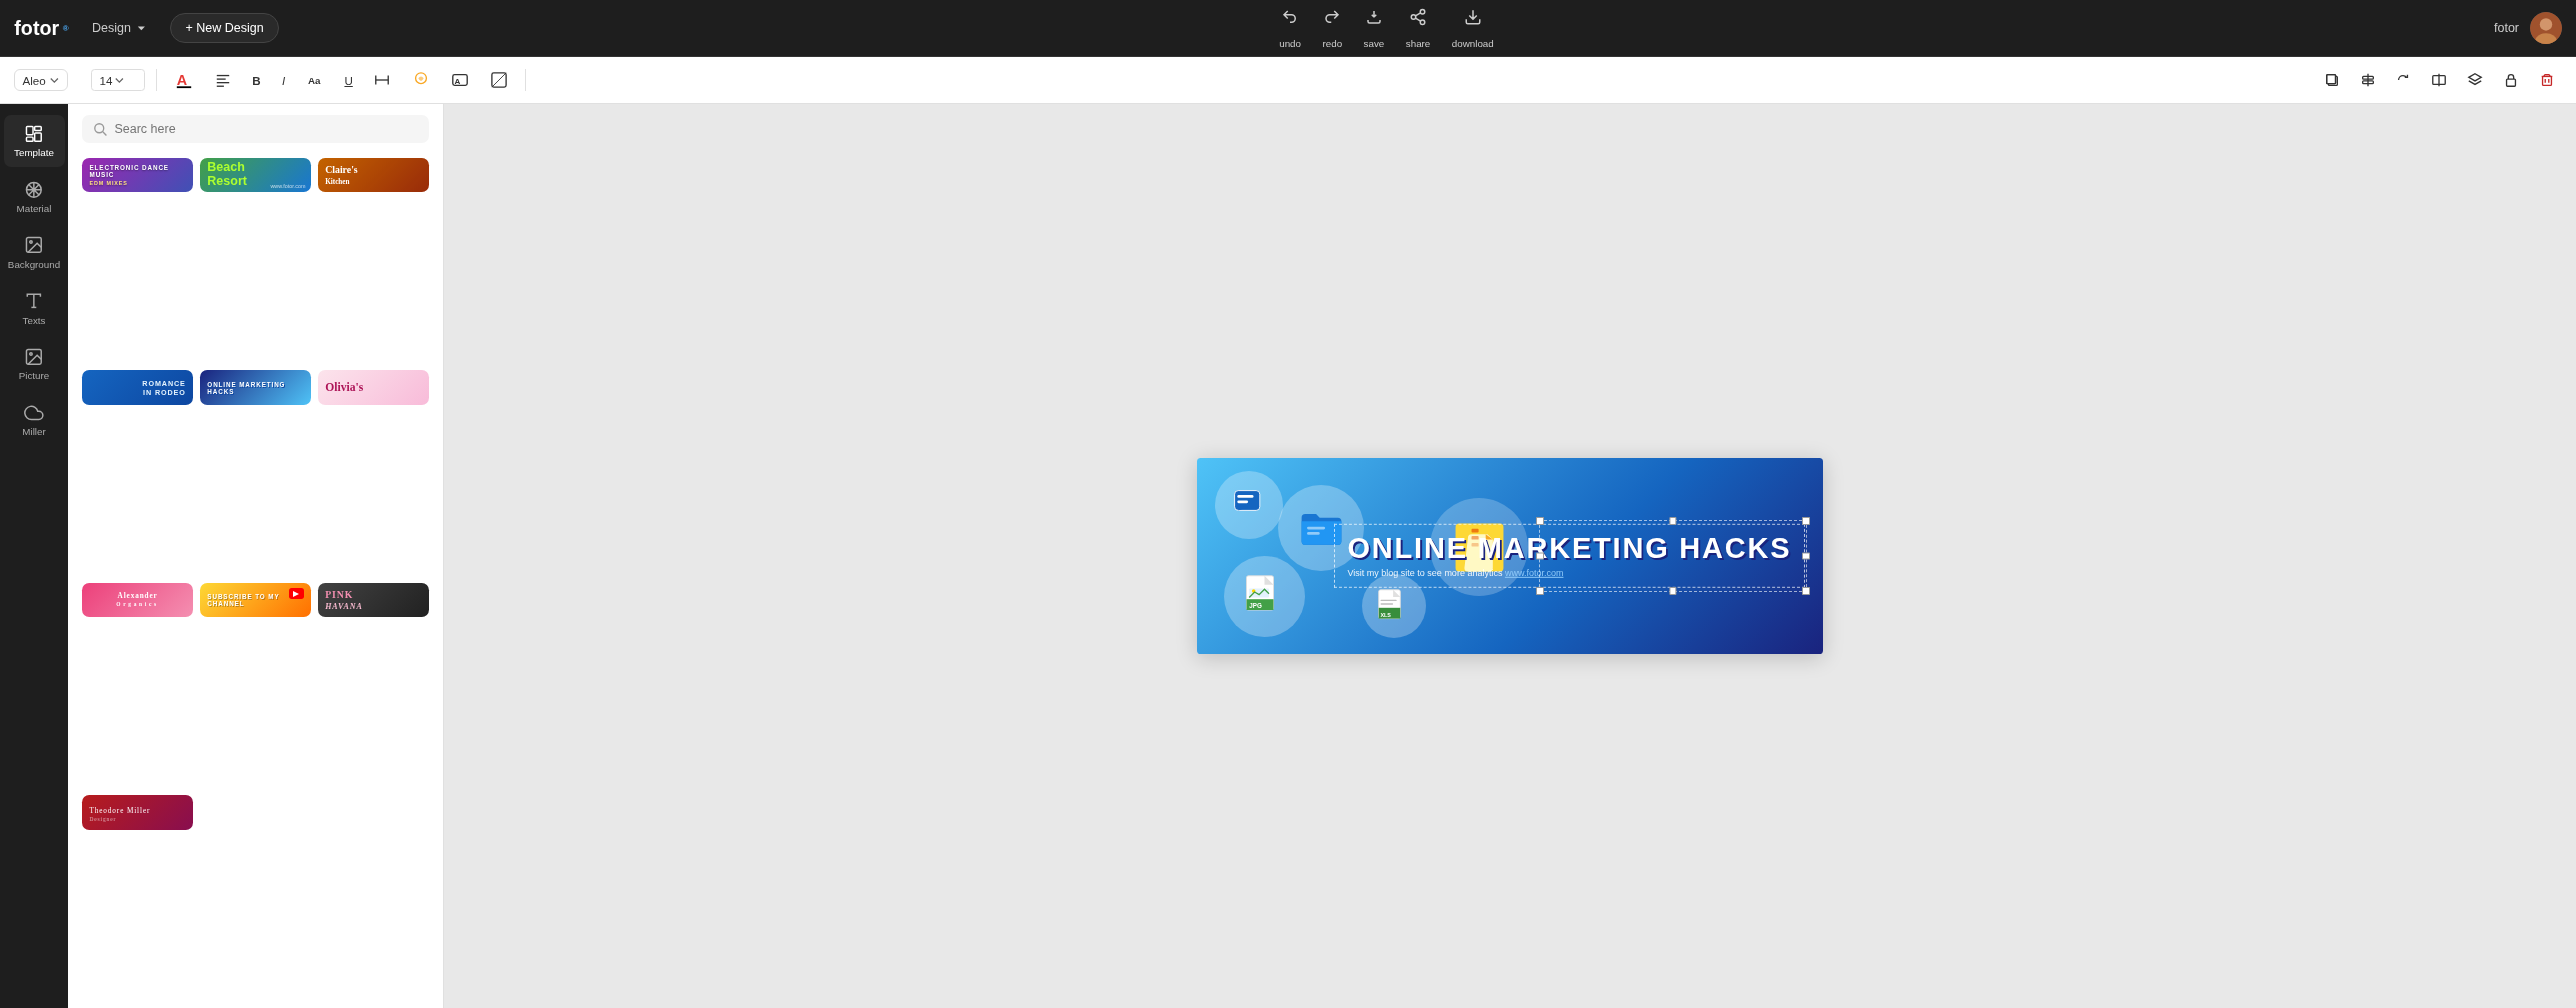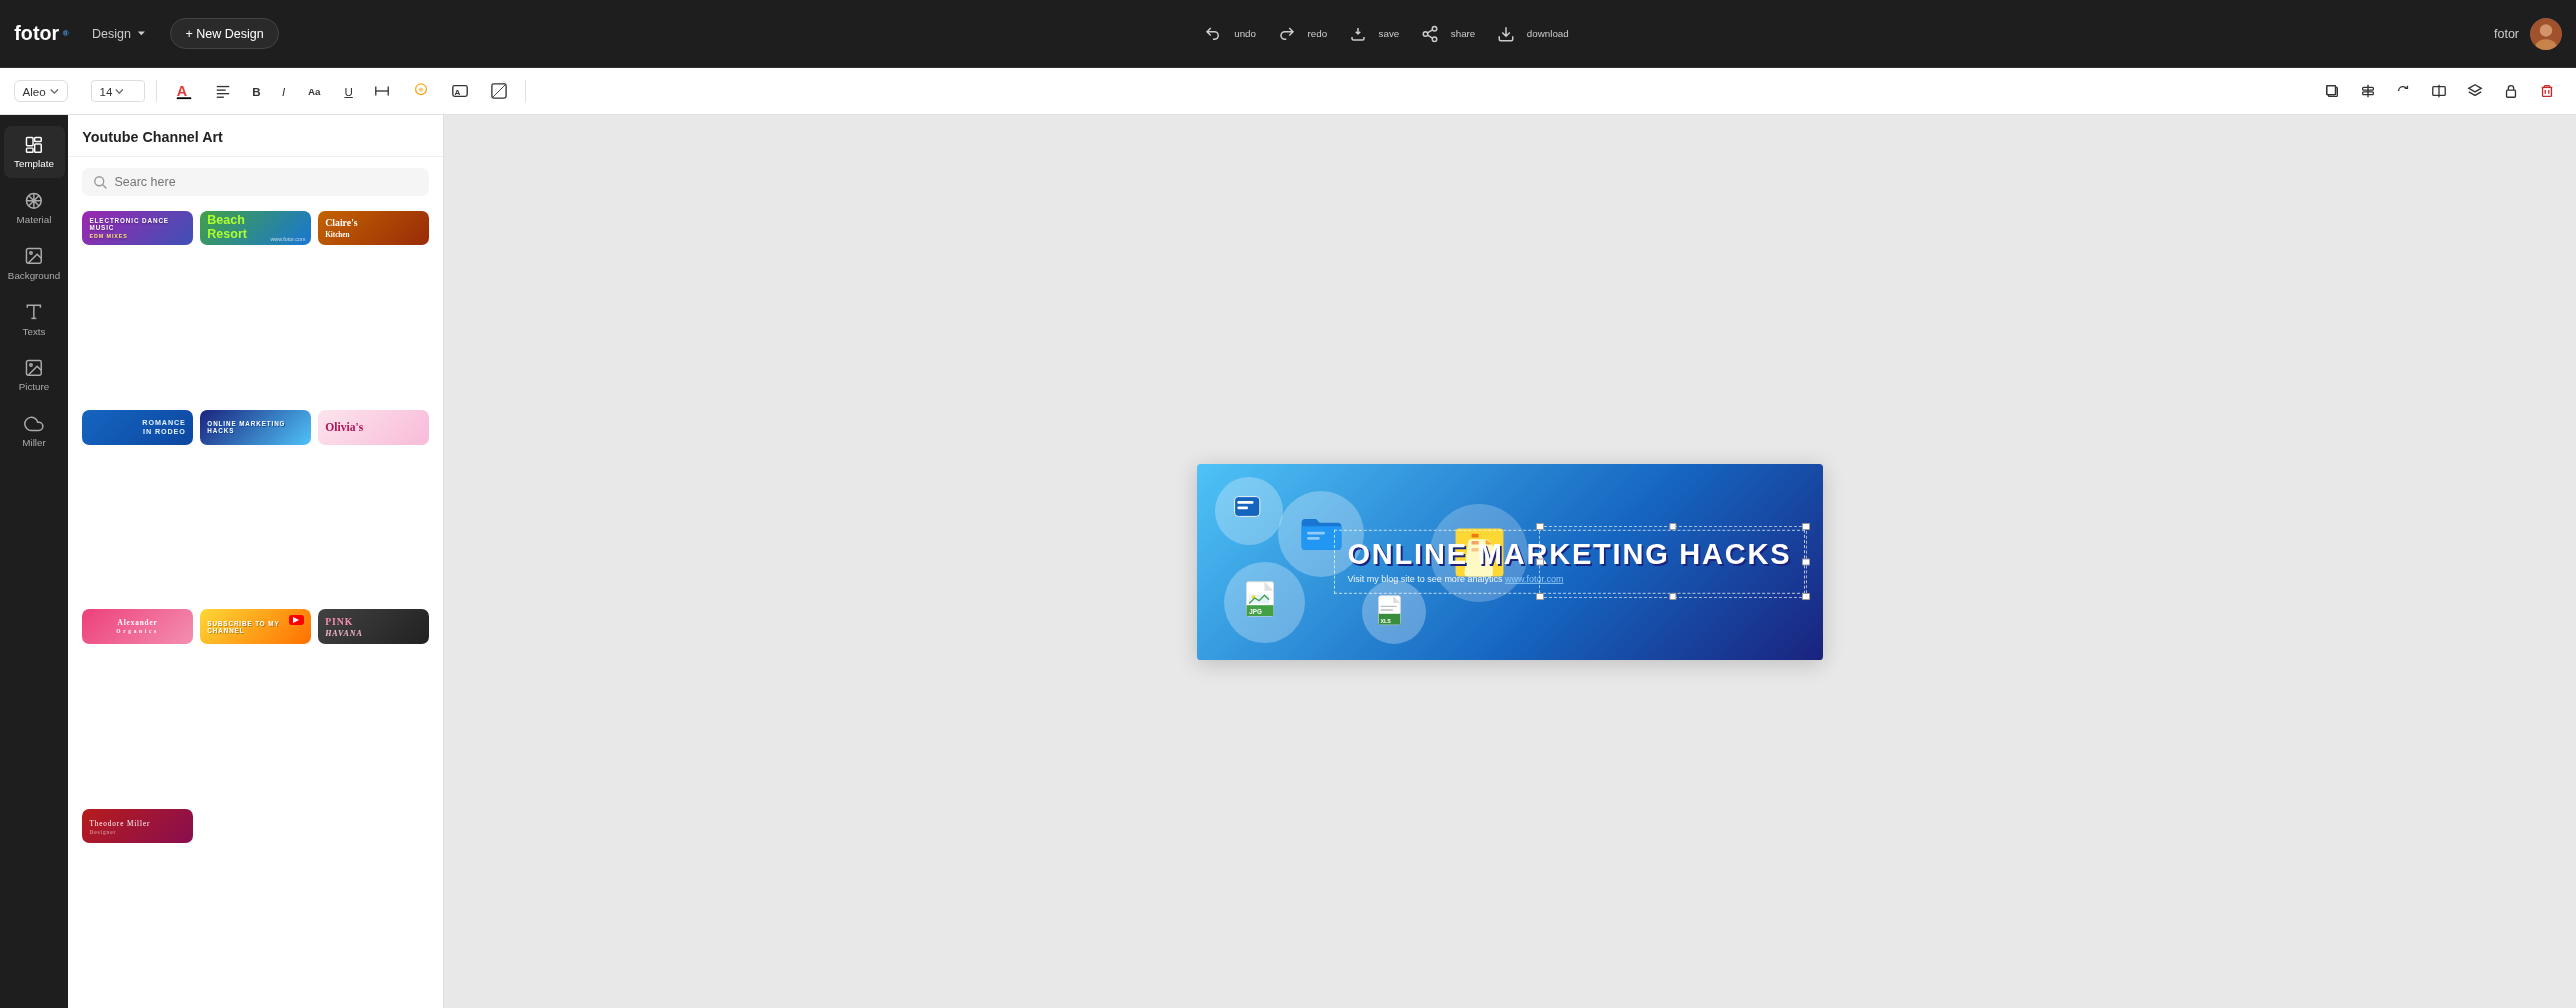--- a/index.html
+++ b/index.html
@@ -1,21 +1,21 @@
 <!DOCTYPE html>
 <html style="font-size:14.3px"><head>
   <meta charset="utf-8">
   <style>
     * { box-sizing: border-box; margin: 0; padding: 0; }
     body { font-family: -apple-system, BlinkMacSystemFont, 'Segoe UI', sans-serif; background: #1a1a1a; color: #fff; height: 100vh; overflow: hidden; display: flex; flex-direction: column; }
 
     
     .top-nav {
       background: #1e1e1e;
-      height: 68px;
+      height: 57px;
       display: flex;
       align-items: center;
       padding: 0 14.3px;
       gap: 14.3px;
       border-bottom: 0.9px solid #333;
       flex-shrink: 0;
     }
     .logo { display: flex; align-items: center; gap: 3.6px; font-size: 19.7px; font-weight: 700; color: #fff; }
     .design-dropdown {
       display: flex; align-items: center; gap: 5.4px;
@@ -26,21 +26,21 @@
     .new-design-btn {
       display: flex; align-items: center; gap: 5.4px;
       background: #2a2a2a; border: 0.9px solid #444; color: #fff;
       font-size: 12.5px; cursor: pointer; padding: 7.2px 14.3px;
       border-radius: 18px; font-weight: 500;
     }
     .nav-center {
       flex: 1; display: flex; align-items: center; justify-content: center; gap: 21.5px;
     }
     .nav-action {
-      display: flex; flex-direction: row; align-items: center; gap: 12px;
+      display: flex; flex-direction: column; align-items: center; gap: 12px;
       background: none; border: none; color: #ccc; cursor: pointer; font-size: 9.8px;
     }
     .nav-action svg { width: 18px; height: 18px; }
     .nav-right { display: flex; align-items: center; gap: 10.7px; }
     .user-name { font-size: 12.5px; color: #ccc; }
     .avatar { width: 32px; height: 32px; border-radius: 50%; background: #555; overflow: hidden; display: flex; align-items: center; justify-content: center; }
 
     
     .toolbar {
       background: #fff;
@@ -401,23 +401,20 @@
     </div>
     <div class="sidebar-icon-item">
       <svg viewBox="0 0 24 24" fill="none" stroke="currentColor" stroke-width="1.8">
           <path d="M18 10h-1.26A8 8 0 1 0 9 20h9a5 5 0 0 0 0-10z"></path>
         </svg>
       <span>Miller</span>
     </div>
   </div>
 
   <div class="left-panel">
-    <div class="panel-header">
-      <div class="panel-title">Youtube Channel Art</div>
-    </div>
     <div class="search-bar">
       <svg width="14.3" height="14.3" viewBox="0 0 16 16" fill="none" stroke="#999" stroke-width="1.5">
           <circle cx="7" cy="7" r="5"></circle>
           <line x1="11" y1="11" x2="15" y2="15"></line>
         </svg>
       <input type="text" placeholder="Searc here" style="">
     </div>
 
     <div class="template-grid">
 

